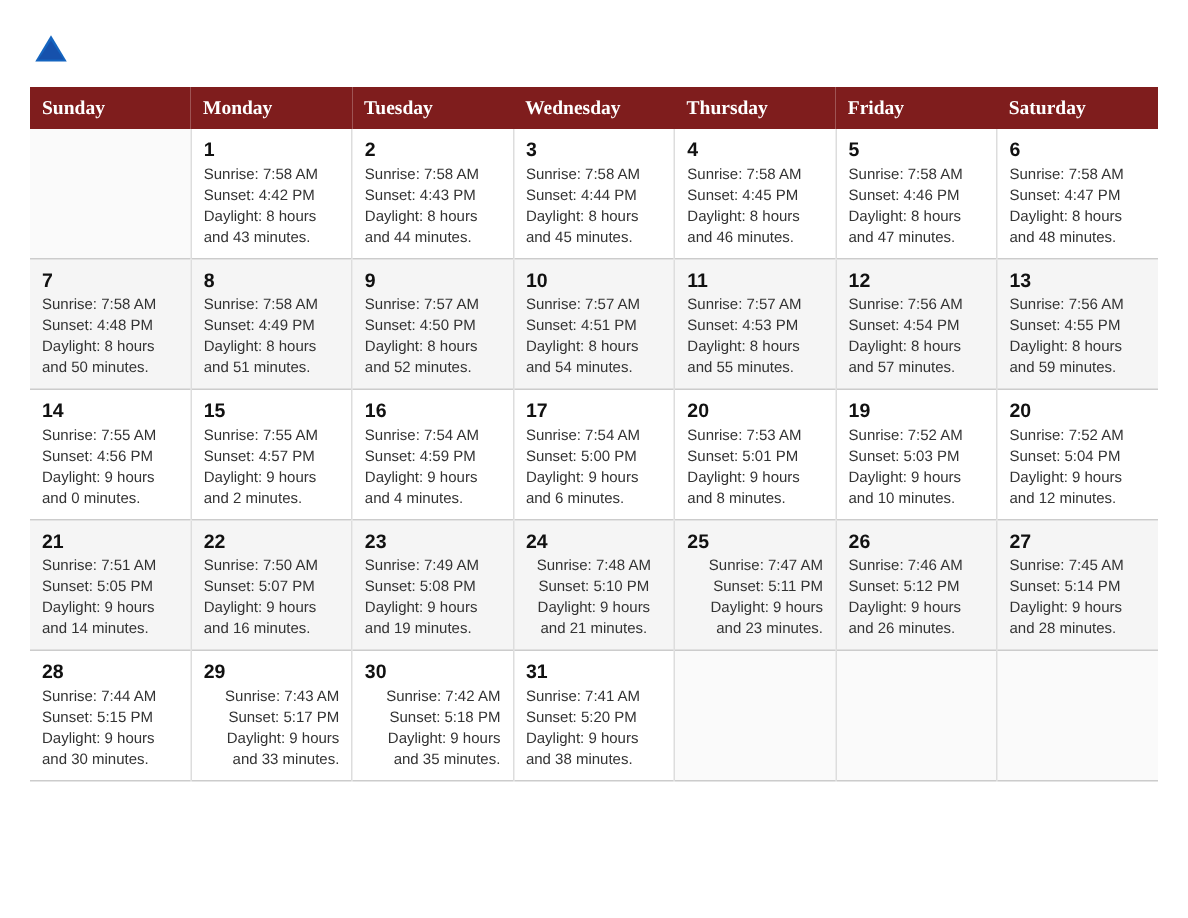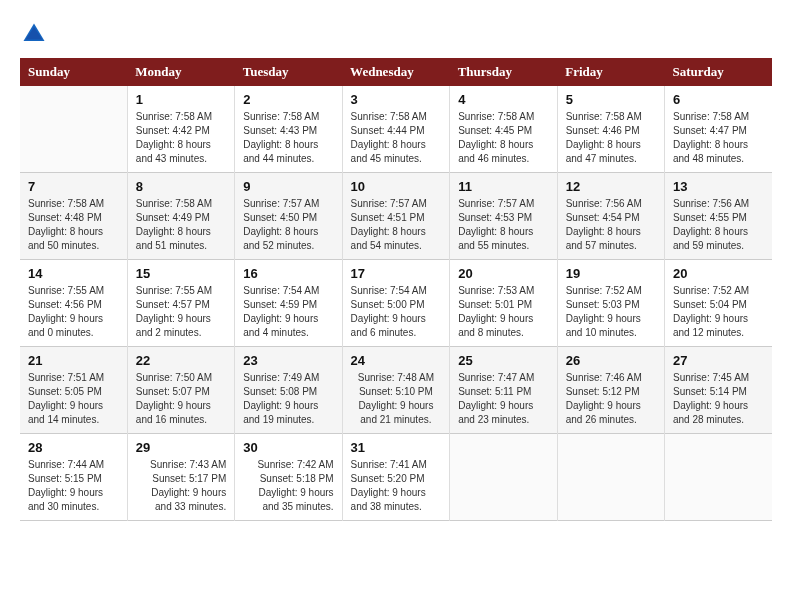--- a/index.html
+++ b/index.html
@@ -297,21 +297,21 @@
         </td>
         <td>
           <div class="day-num">24</div>
           <div class="day-info" style="white-space: pre-line; text-align: center;">Sunrise: 7:48 AM
 Sunset: 5:10 PM
 Daylight: 9 hours
 and 21 minutes.</div>
         </td>
         <td>
           <div class="day-num">25</div>
-          <div class="day-info" style="white-space: pre-line;">Sunrise: 7:47 AM
+          <div class="day-info" style="white-space: pre-line; text-align: right;">Sunrise: 7:47 AM
 Sunset: 5:11 PM
 Daylight: 9 hours
 and 23 minutes.</div>
         </td>
         <td>
           <div class="day-num">26</div>
           <div class="day-info" style="white-space: pre-line;">Sunrise: 7:46 AM
 Sunset: 5:12 PM
 Daylight: 9 hours
 and 26 minutes.</div>

